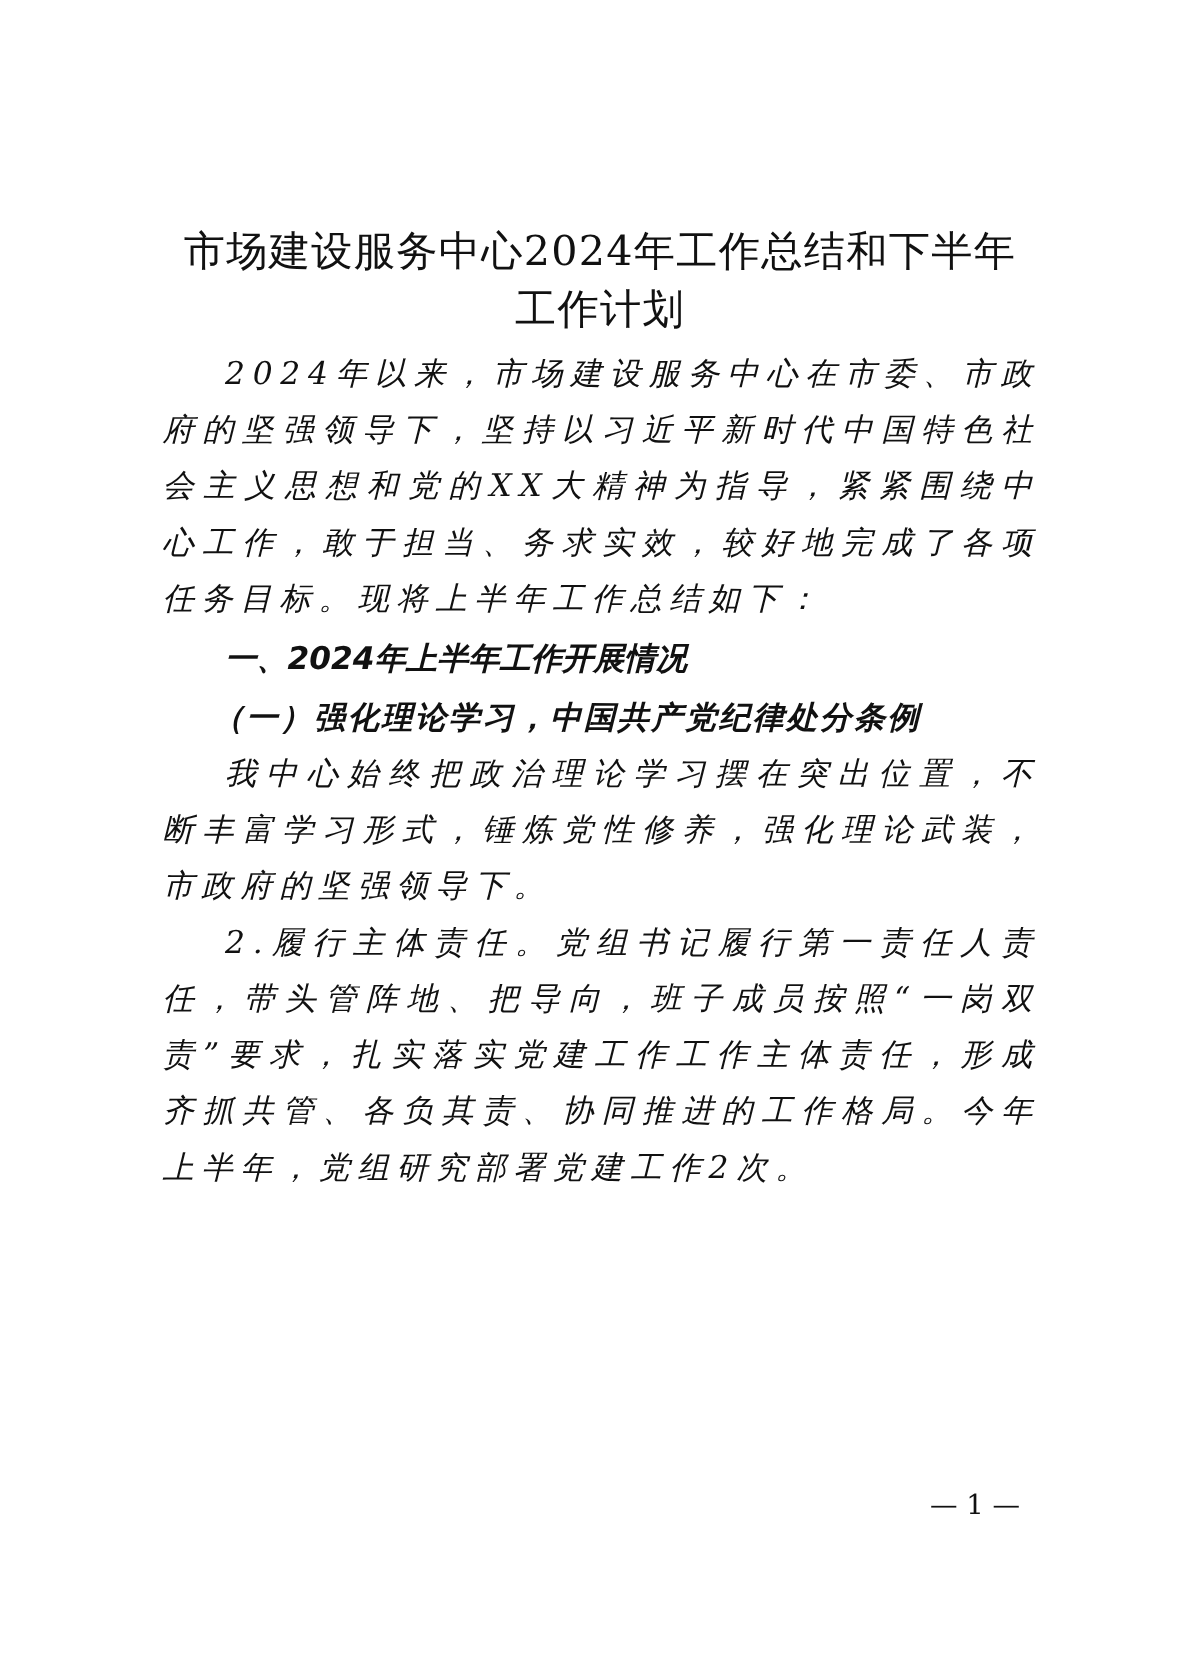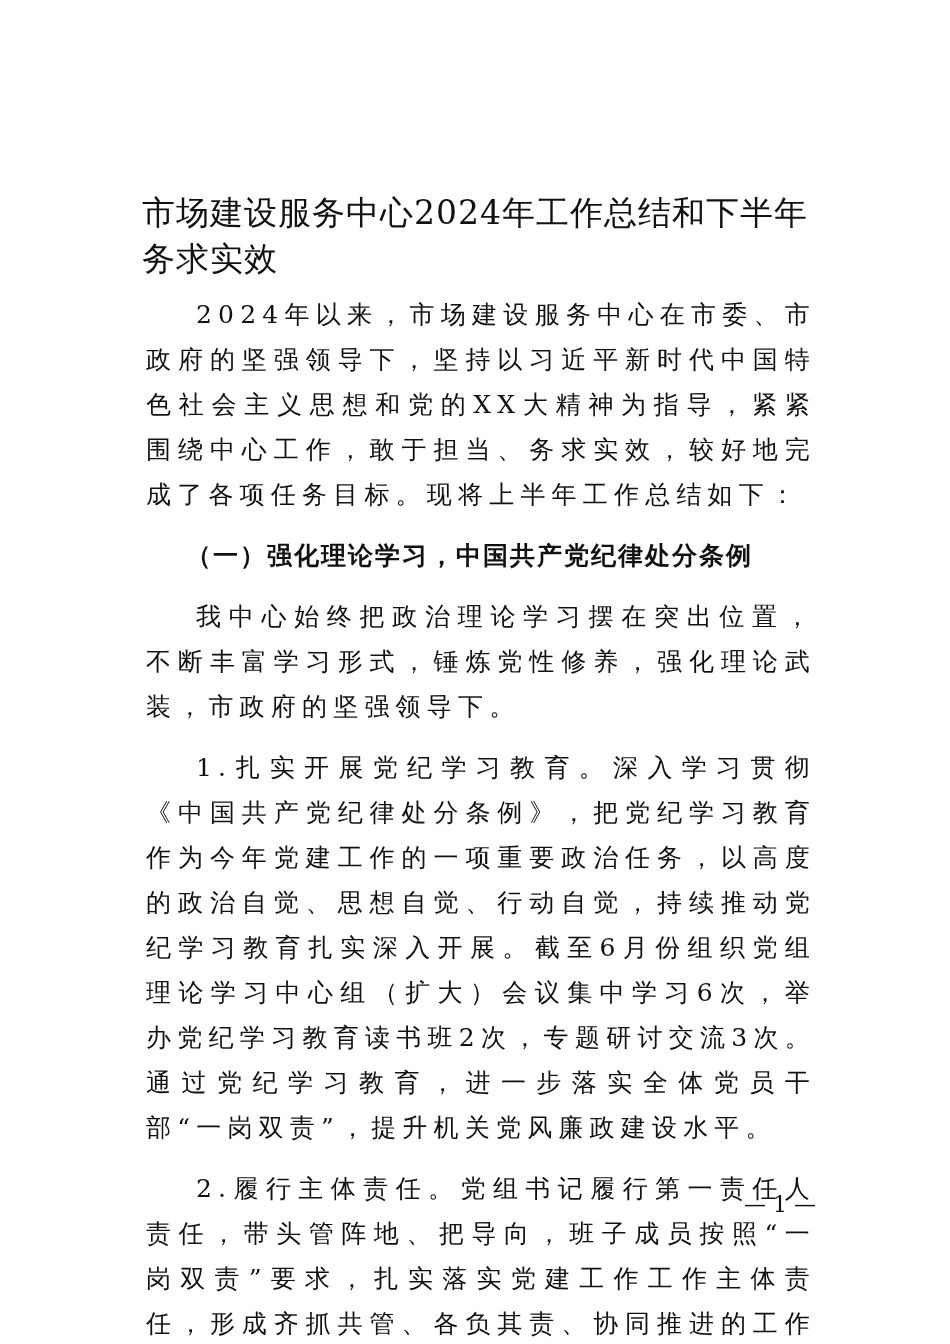--- a/index.html
+++ b/index.html
@@ -20,40 +20,41 @@
     left: 0; top: 0;
     width: 950px;
     height: 1344px;
     background: #ffffff;
   }
   .title {
     position: absolute;
     left: 130px;
     width: 700px;
     top: 178px;
-    text-align: left;
+    text-align: center;
     font-size: 33px;
     line-height: 46px;
     letter-spacing: 1px;
     font-weight: normal;
-    margin: 12px;
+    margin: 0;
   }
   .body {
     position: absolute;
     left: 130px;
     top: 276px;
     width: 702px;
     font-size: 25px;
     line-height: 45px;
     letter-spacing: 6.2px;
   }
   .body p {
-    margin: 16px;
+    margin: 0;
     text-indent: 50px;
     text-align: justify;
+    font-style: italic;
   }
   .body p.h1 {
     font-family: "DejaVu Sans", "Liberation Sans", sans-serif;
     font-weight: bold;
     letter-spacing: 0px;
     margin-top: 3px;
     margin-bottom: 2px;
   }
   .body p.h2 {
     font-weight: bold;
@@ -70,25 +71,25 @@
     line-height: 30px;
     color: #111111;
   }
 </style>
 </head>
 <body>
 
 <div class="page">
   <h1 class="title">
     <span>市场建设服务中心2024年工作总结和下半年</span><br>
-    <span>务求实效</span>
+    <span>工作计划</span>
   </h1>
 
   <div class="body">
     <p>2024年以来，市场建设服务中心在市委、市政府的坚强领导下，坚持以习近平新时代中国特色社会主义思想和党的XX大精神为指导，紧紧围绕中心工作，敢于担当、务求实效，较好地完成了各项任务目标。现将上半年工作总结如下：</p>
+    <p class="h1">一、2024年上半年工作开展情况</p>
     <p class="h2">（一）强化理论学习，中国共产党纪律处分条例</p>
     <p>我中心始终把政治理论学习摆在突出位置，不断丰富学习形式，锤炼党性修养，强化理论武装，市政府的坚强领导下。</p>
-    <p>1.扎实开展党纪学习教育。深入学习贯彻《中国共产党纪律处分条例》，把党纪学习教育作为今年党建工作的一项重要政治任务，以高度的政治自觉、思想自觉、行动自觉，持续推动党纪学习教育扎实深入开展。截至6月份组织党组理论学习中心组（扩大）会议集中学习6次，举办党纪学习教育读书班2次，专题研讨交流3次。通过党纪学习教育，进一步落实全体党员干部“一岗双责”，提升机关党风廉政建设水平。</p>
     <p>2.履行主体责任。党组书记履行第一责任人责任，带头管阵地、把导向，班子成员按照“一岗双责”要求，扎实落实党建工作工作主体责任，形成齐抓共管、各负其责、协同推进的工作格局。今年上半年，党组研究部署党建工作2次。</p>
   </div>
 
   <div class="footer">— 1 —</div>
 </div>
 
 </body></html>

